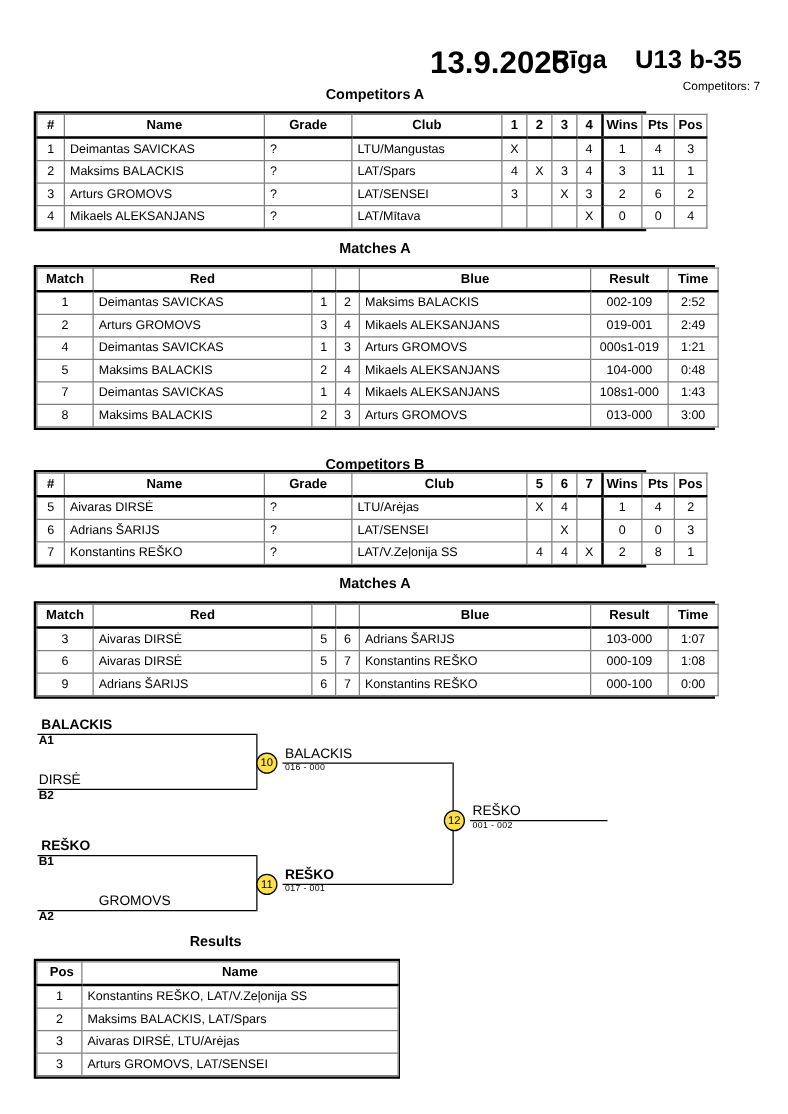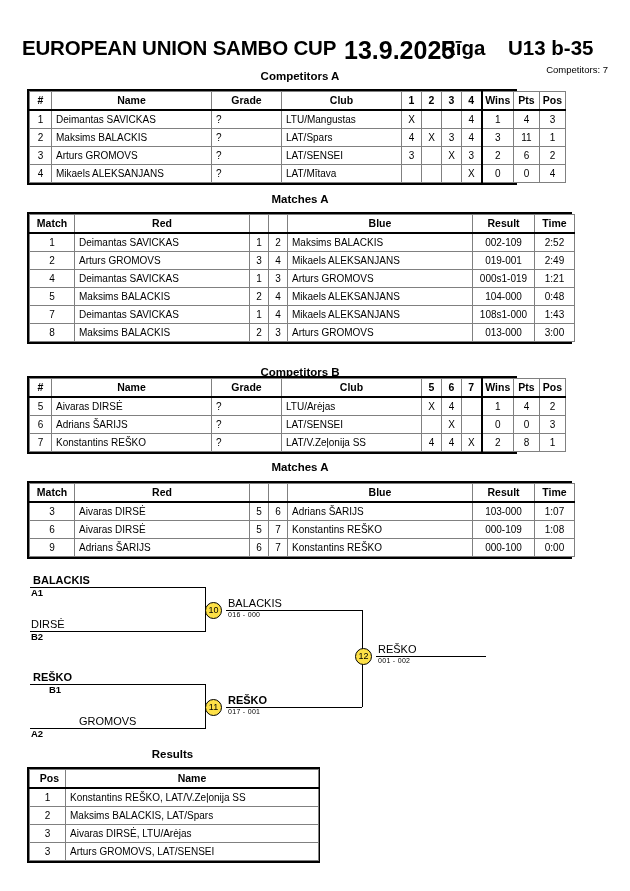--- a/index.html
+++ b/index.html
@@ -160,21 +160,20 @@
     background: #fde047;
     font-size: 9px;
     line-height: 14px;
     text-align: center;
   }
 </style>
 </head>
 <body>
 
 <div class="header">
-  <span class="title-main">EUROPEAN UNION SAMBO CUP</span>
   <span class="title-date">13.9.2025</span>
   <span class="title-city">Rīga</span>
   <span class="title-cat">U13 b-35</span>
   <span class="competitors-count">Competitors: 7</span>
 </div>
 
 <div class="caption" style="left:0;top:70px;width:600px;">Competitors A</div>
 
 <div class="tablewrap" id="wrap-comp-a" style="left:27px;top:89px;width:490px;">
   <table class="grid" id="tbl-comp-a">
@@ -485,21 +484,21 @@
 
   <div class="bk-line bk-v" style="left:205px;top:22px;height:45px;"></div>
 
   <div class="bk-node" style="left:205px;top:37px;">10</div>
   <span class="bk-name" style="left:228px;top:32px;">BALACKIS</span>
   <div class="bk-line bk-h" style="left:226px;top:45px;width:136px;"></div>
   <span class="bk-score" style="left:228px;top:46px;">016 - 000</span>
 
   <span class="bk-name win" style="left:33px;top:106px;">REŠKO</span>
   <div class="bk-line bk-h" style="left:30px;top:119px;width:175px;"></div>
-  <span class="bk-seed" style="left:31px;top:120px;margin-left:18px;">B1</span>
+  <span class="bk-seed" style="left:31px;top:120px;">B1</span>
 
   <span class="bk-name" style="left:31px;top:150px;margin-left:48px;">GROMOVS</span>
   <div class="bk-line bk-h" style="left:30px;top:163px;width:175px;"></div>
   <span class="bk-seed" style="left:31px;top:164px;">A2</span>
 
   <div class="bk-line bk-v" style="left:205px;top:119px;height:45px;"></div>
 
   <div class="bk-node" style="left:205px;top:134px;">11</div>
   <span class="bk-name win" style="left:228px;top:129px;">REŠKO</span>
   <div class="bk-line bk-h" style="left:226px;top:142px;width:136px;"></div>

